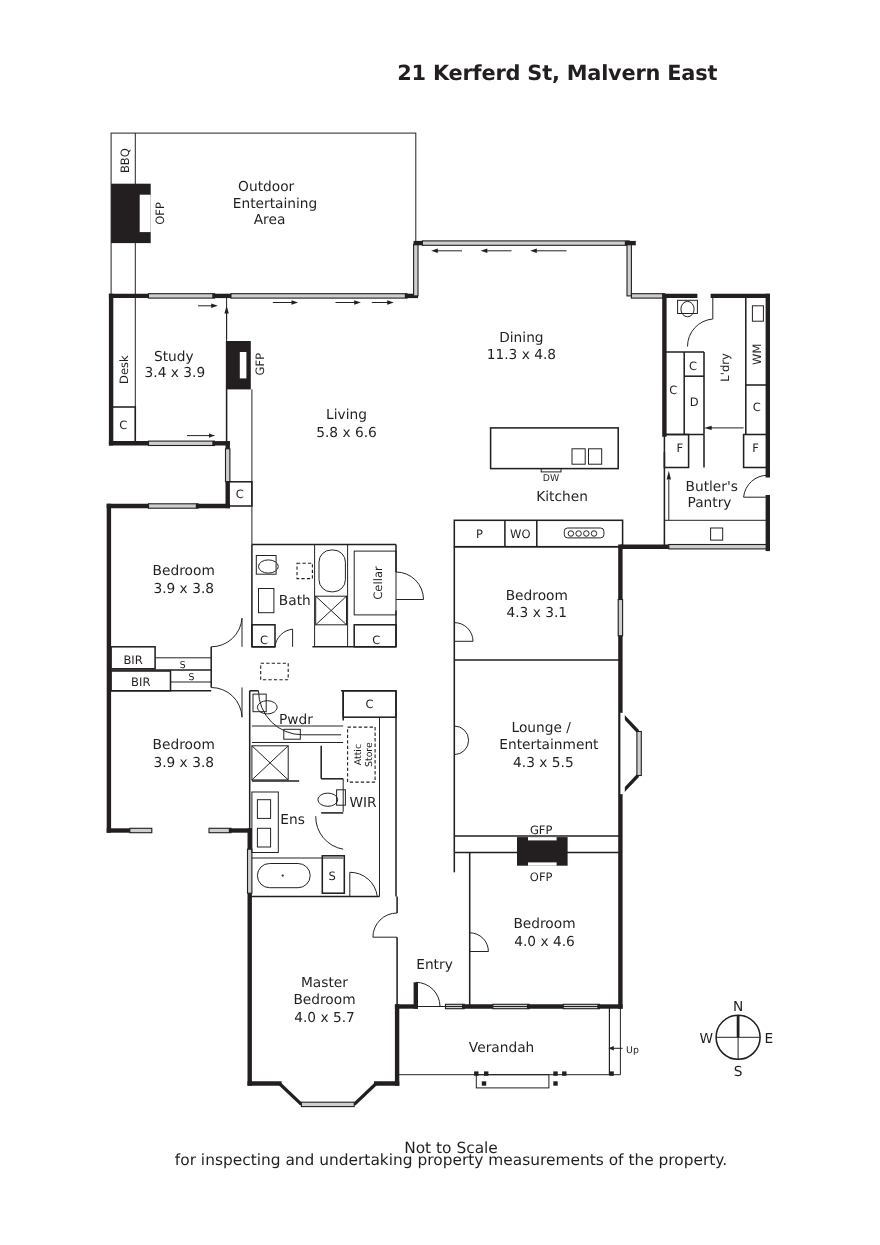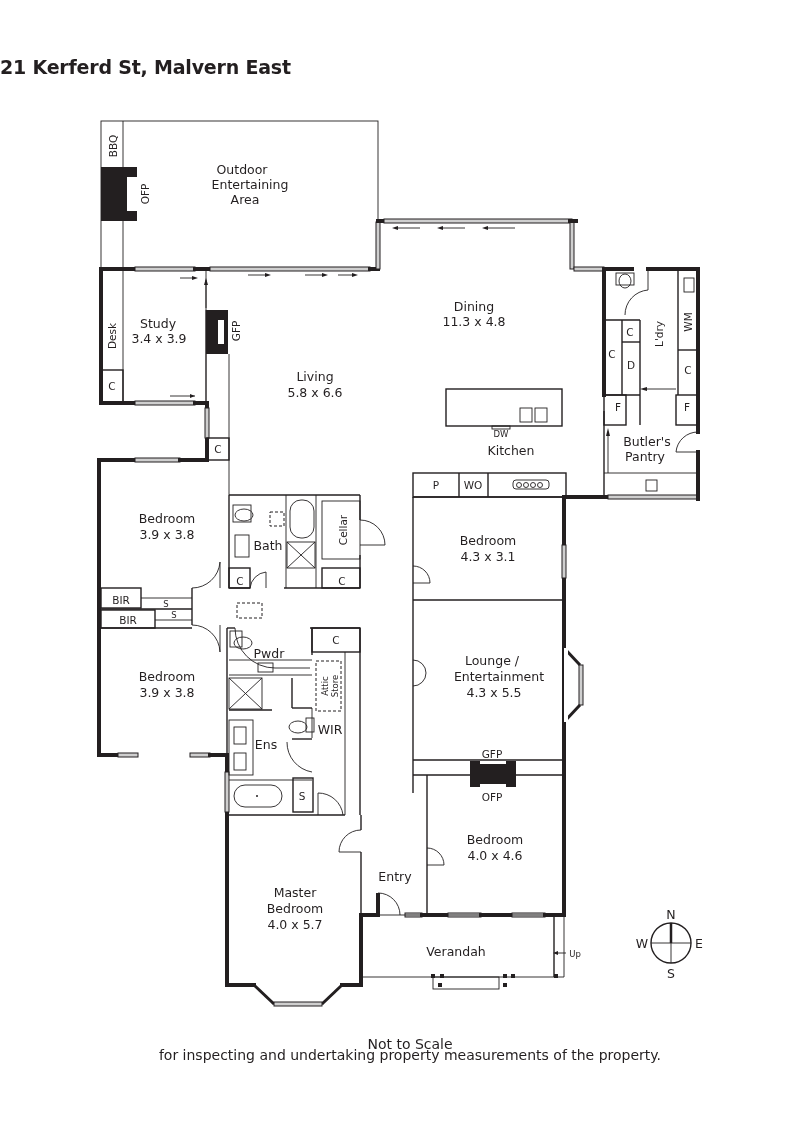--- a/index.html
+++ b/index.html
@@ -1,17 +1,17 @@
 <!DOCTYPE html>
 <html><head>
 <meta charset="utf-8">
 <style>
   html, body { margin:0; padding:0; background:#ffffff; }
   body { width:800px; height:1132px; position:relative; overflow:hidden; font-family:"DejaVu Sans", sans-serif; color:#231f20; }
-  .title { position:absolute; left:0; top:56px; width:652px; text-align:left; font-family:"DejaVu Sans", sans-serif; font-weight:bold; font-size:19px; letter-spacing:-0.2px; color:#231f20; }
+  .title { position:absolute; left:0; top:56px; width:652px; text-align:right; font-family:"DejaVu Sans", sans-serif; font-weight:bold; font-size:19px; letter-spacing:-0.2px; color:#231f20; }
   svg.plan { position:absolute; left:0; top:0; }
   .lbl { font-family:"DejaVu Sans", sans-serif; font-size:12.5px; fill:#231f20; text-anchor:middle; }
   .sm { font-family:"DejaVu Sans", sans-serif; font-size:10.5px; fill:#231f20; text-anchor:middle; }
   .xs { font-family:"DejaVu Sans", sans-serif; font-size:8.5px; fill:#231f20; text-anchor:middle; }
   .wall { stroke:#231f20; stroke-width:4; fill:none; stroke-linecap:square; }
   .thin { stroke:#231f20; stroke-width:1.4; fill:none; }
   .hair { stroke:#231f20; stroke-width:0.9; fill:none; }
   .win { stroke:#231f20; stroke-width:1; fill:#cfcfcf; }
   .dash { stroke:#231f20; stroke-width:1; fill:none; stroke-dasharray:3 2; }
   .solid { fill:#231f20; }

